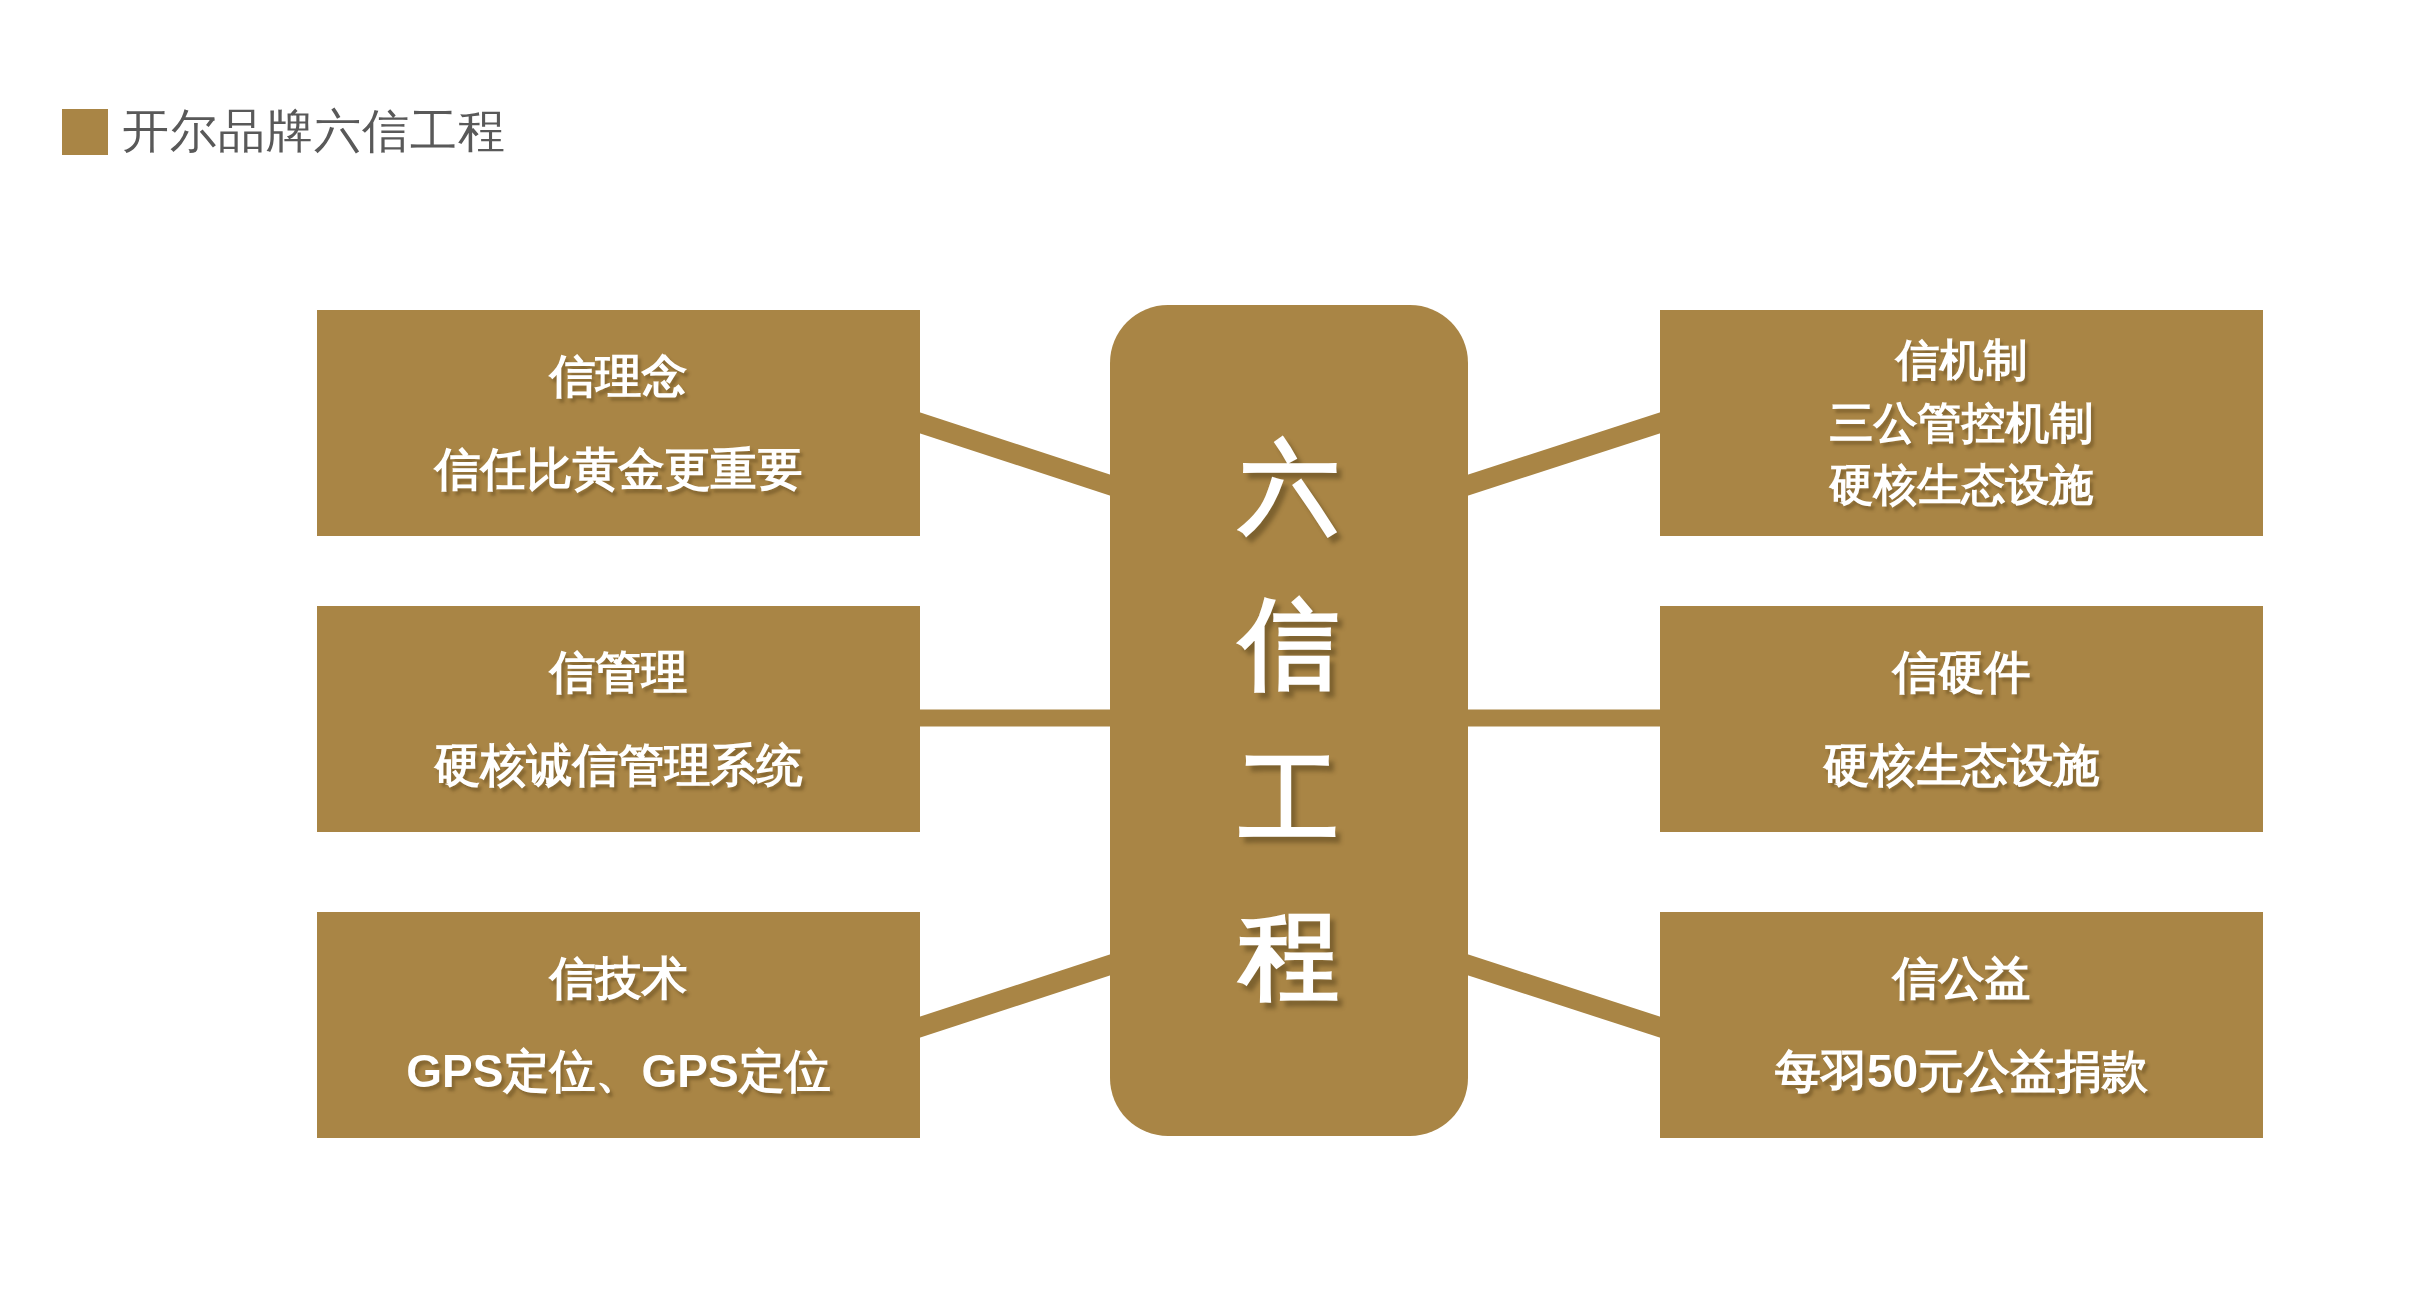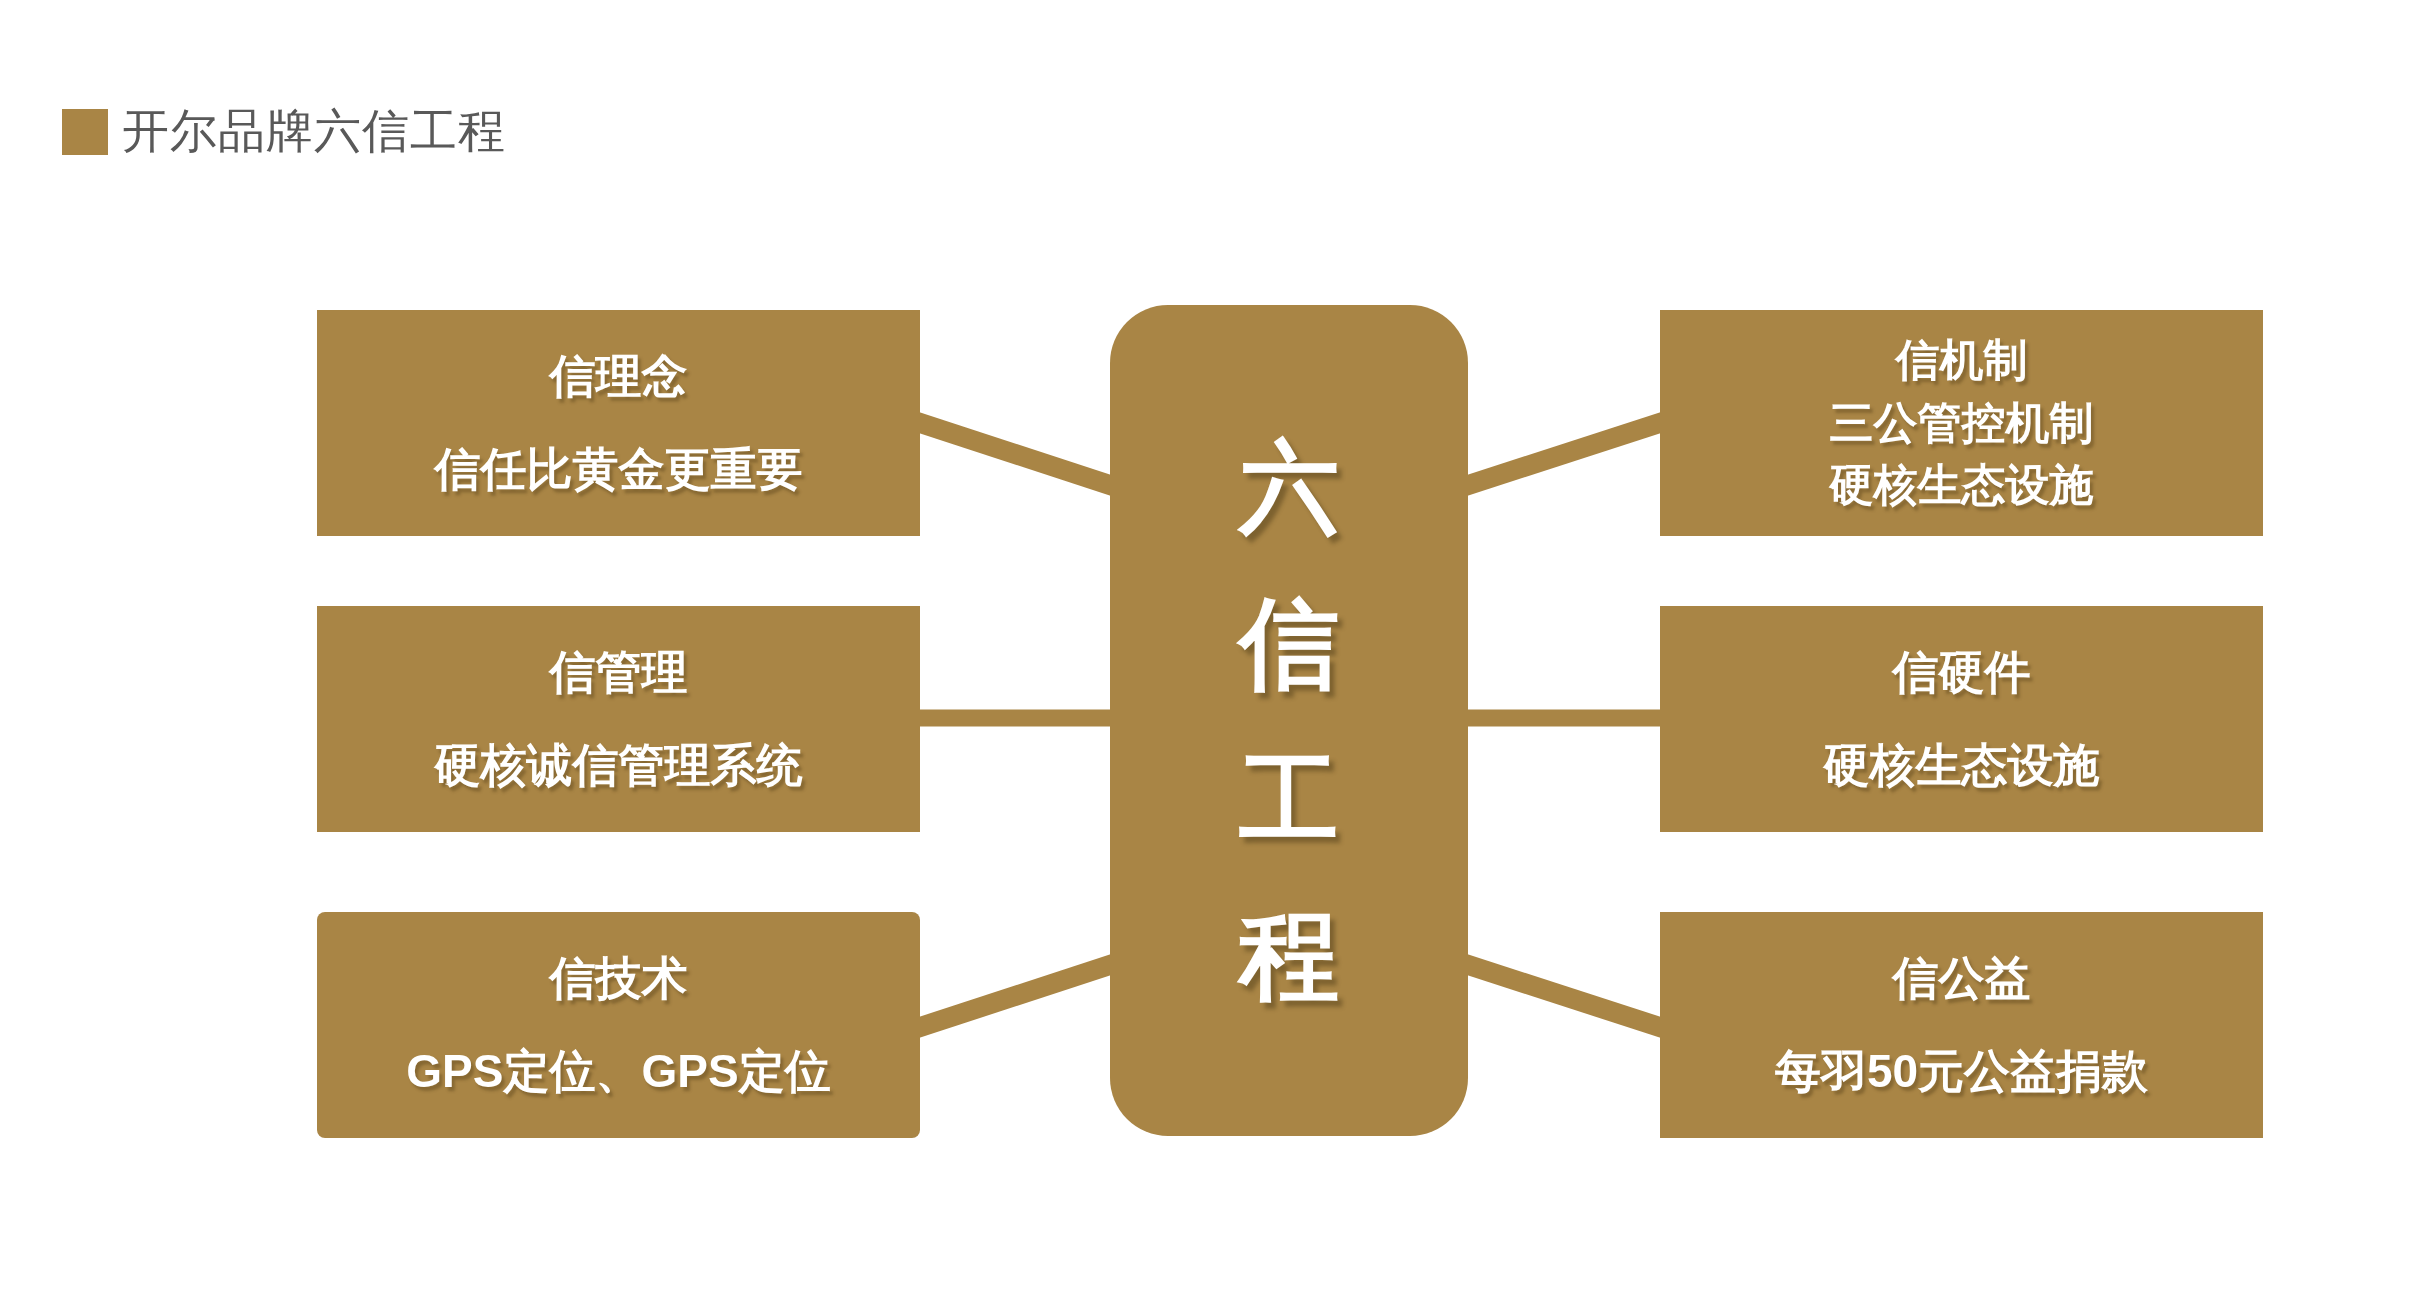--- a/index.html
+++ b/index.html
@@ -71,21 +71,21 @@
     line-height: 1.2;
     white-space: nowrap;
     text-shadow: 3px 4px 3px rgba(70, 50, 15, 0.35);
   }
   .node.gap-wide   { row-gap: 38px; }
   .node.gap-narrow { row-gap: 10px; }
   .node.gap-narrow .line { font-size: 44px; }
 
   .pos-left-1  { left: 317px;  top: 310px; }
   .pos-left-2  { left: 317px;  top: 606px; }
-  .pos-left-3  { left: 317px;  top: 912px; border-radius: 8px; }
+  .pos-left-3  { left: 317px;  top: 912px; }
   .pos-right-1 { left: 1660px; top: 310px; align-items: center; }
   .pos-right-2 { left: 1660px; top: 606px; }
   .pos-right-3 { left: 1660px; top: 912px; }
 
   
   .center-node {
     position: absolute;
     left: 1110px;
     top: 305px;
     width: 358px;

